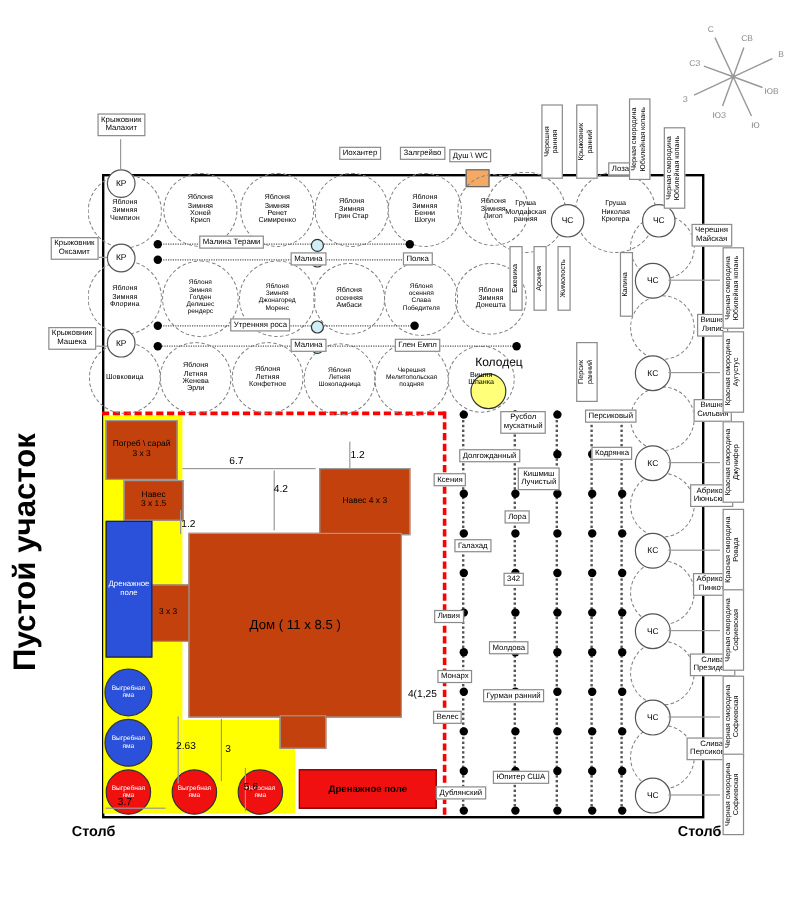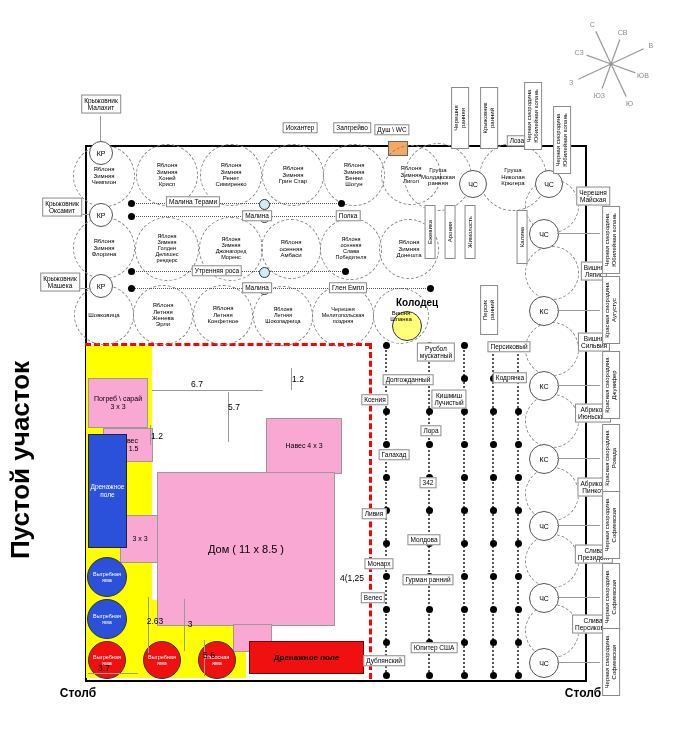--- a/index.html
+++ b/index.html
@@ -3,37 +3,37 @@
 <meta charset="utf-8">
 <style>
   html,body{margin:0;padding:0;background:#fff;}
   #plan{position:relative;width:673px;height:750px;background:#fff;
         font-family:"Liberation Sans",sans-serif;color:#000;overflow:hidden;}
   .abs{position:absolute;text-decoration:underline;}
   .border-rect{border:2px solid #000;}
   .yard{background:#ffff00;}
   .red-dash-h{border-top:3px dashed #ff0000;}
   .red-dash-v{border-left:3px dashed #ff0000;}
-  .bld{position:absolute;background:#f9a8d4;border:1px solid #9a9a9a;display:flex;
+  .bld{position:absolute;background:#c2410c;border:1px solid #9a9a9a;display:flex;
        align-items:center;justify-content:center;text-align:center;font-size:7px;
-       line-height:1.15;white-space:pre-line;margin-top:28px;}
+       line-height:1.15;white-space:pre-line;}
   .bld.big{font-size:11px;}
   .drain-blue{position:absolute;background:#2b50d9;border:1px solid #223;display:flex;
        align-items:center;justify-content:center;text-align:center;color:#fff;
        font-size:6.5px;white-space:pre-line;line-height:1.2;}
   .drain-red{position:absolute;background:#f01010;border:1px solid #700;display:flex;
        align-items:center;justify-content:center;text-align:center;color:#000;
        font-size:8px;font-weight:bold;}
   .pit{position:absolute;border-radius:50%;color:#fff;display:flex;align-items:center;
        justify-content:center;text-align:center;font-size:5.5px;line-height:1.15;
        white-space:pre-line;border:1px solid #333;}
   .pit.blue{background:#2b50d9;}
   .pit.red{background:#f01010;}
   .well{position:absolute;background:#ffff7a;border:1.5px solid #333;border-radius:50%;}
-  .well-label{position:absolute;font-size:10px;font-weight:bold;white-space:nowrap;}
+  .well-label{position:absolute;font-size:10px;font-weight:normal;white-space:nowrap;}
   .shower{position:absolute;background:#f5a962;border:1px solid #666;}
   .tree{position:absolute;border:1.5px dashed #858585;border-radius:50%;display:flex;
        align-items:center;justify-content:center;text-align:center;font-size:6px;
        line-height:1.08;white-space:pre-line;}
   .bush{position:absolute;border:1px solid #555;border-radius:50%;background:#fff;
        display:flex;align-items:center;justify-content:center;font-size:7px;}
   .plabel,.ttag{position:absolute;transform:translate(-50%,-50%);background:#fff;
        border:1px solid #8a8a8a;font-size:6.5px;padding:1px 2px;text-align:center;
        white-space:pre-line;line-height:1.15;z-index:6;}
   .vlabel{position:absolute;transform:translate(-50%,-50%) rotate(-90deg);background:#fff;
@@ -386,21 +386,21 @@
 Софиевская</div>
       <div class="vlabel" style="left: 611px; top: 662px; width: 62px;">Черная смородина
 Софиевская</div>
       <div class="vlabel" style="left: 430px; top: 232px; width: 48px;">Ежевика</div>
       <div class="vlabel" style="left: 450px; top: 232px; width: 48px;">Арония</div>
       <div class="vlabel" style="left: 470px; top: 232px; width: 48px;">Жимолость</div>
       <div class="vlabel" style="left: 522px; top: 237px; width: 48px;">Калина</div>
       <div class="vlabel" style="left: 489px; top: 310px; width: 44px;">Персик
 ранний</div>
       <div class="dim" style="left: 197px; top: 384px;">6.7</div>
-      <div class="dim" style="left: 234px; top: 407px;">5.7</div>
+      <div class="dim" style="left: 234px; top: 407px;">4.2</div>
       <div class="dim" style="left: 298px; top: 379px;">1.2</div>
       <div class="dim" style="left: 157px; top: 436px;">1.2</div>
       <div class="dim" style="left: 155px; top: 621px;">2.63</div>
       <div class="dim" style="left: 190px; top: 624px;">3</div>
       <div class="dim" style="left: 209px; top: 655px;">5,6</div>
       <div class="dim" style="left: 104px; top: 668px;">3.7</div>
       <div class="dim" style="left: 352px; top: 578px;">4(1,25</div>
     </div>
 </div>
 

